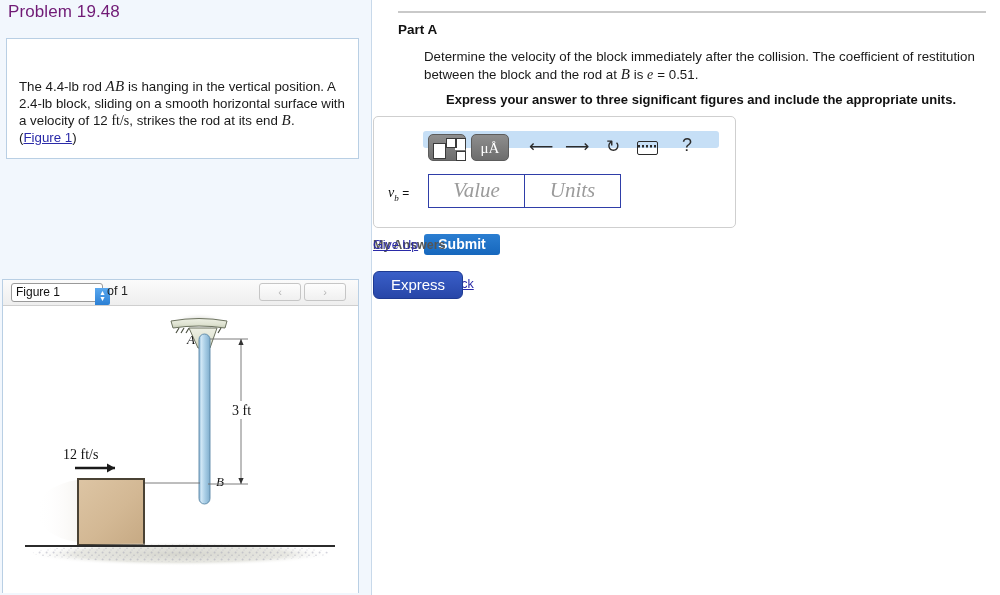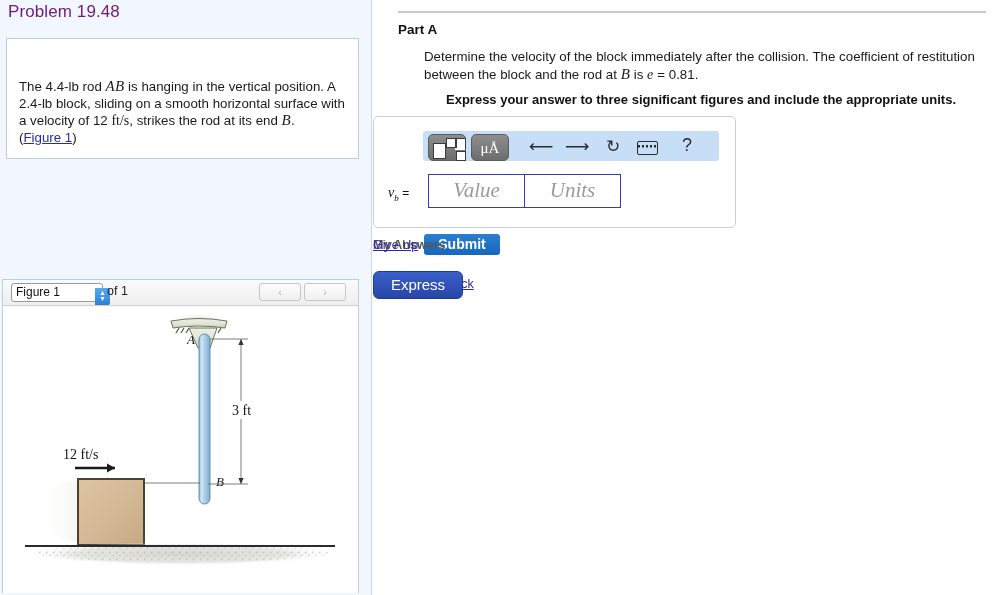--- a/index.html
+++ b/index.html
@@ -96,21 +96,21 @@
     position:absolute;left:51px;top:92px;width:568px;
     font-size:13px;font-weight:bold;color:#111;padding-left:22px;
   }
 
   
   .answer-box{
     position:absolute;left:424px - 373px;top:116px;width:363px;height:112px;
     border:1px solid #cfcfcf;border-radius:5px;background:#fff;box-sizing:border-box;
   }
   .ans-toolbar{
-    position:absolute;left:49px;top:14px;width:296px;height:30px;
+    position:absolute;left:49px;top:14px;width:296px;height:17px;
     background:#c6dff6;border-radius:3px;
   }
   .tbtn{
     position:absolute;top:3px;width:38px;height:27px;border-radius:5px;
     background:linear-gradient(#8e8e8e,#6d6d6d);
     border:1px solid #5c5c5c;box-sizing:border-box;
   }
   .tbtn.b1{left:5px;}
   .tbtn.b2{left:48px;}
   .tb-mua{
@@ -299,21 +299,21 @@
     </div>
   </div>
 
   <div class="right-panel">
 
     <div class="top-rule"></div>
 
     <div class="part-title">Part A</div>
 
     <div class="part-body">
-      <span>Determine the velocity of the block immediately after the collision. The coefficient of restitution between the block and the rod at </span><span class="mathvar">B</span><span> is </span><span class="mathvar" style="font-size:14px;">e</span><span> = 0.81.</span>
+      <span>Determine the velocity of the block immediately after the collision. The coefficient of restitution between the block and the rod at </span><span class="mathvar">B</span><span> is </span><span class="mathvar" style="font-size:14px;">e</span><span> = 0.51.</span>
     </div>
 
     <div class="instruction">Express your answer to three significant figures and include the appropriate units.</div>
 
     <div class="answer-box">
 
       <div class="ans-toolbar">
 
         <div class="tbtn b1">
           <div class="sq" style="left:4px;top:8px;width:11px;height:14px;"></div>

